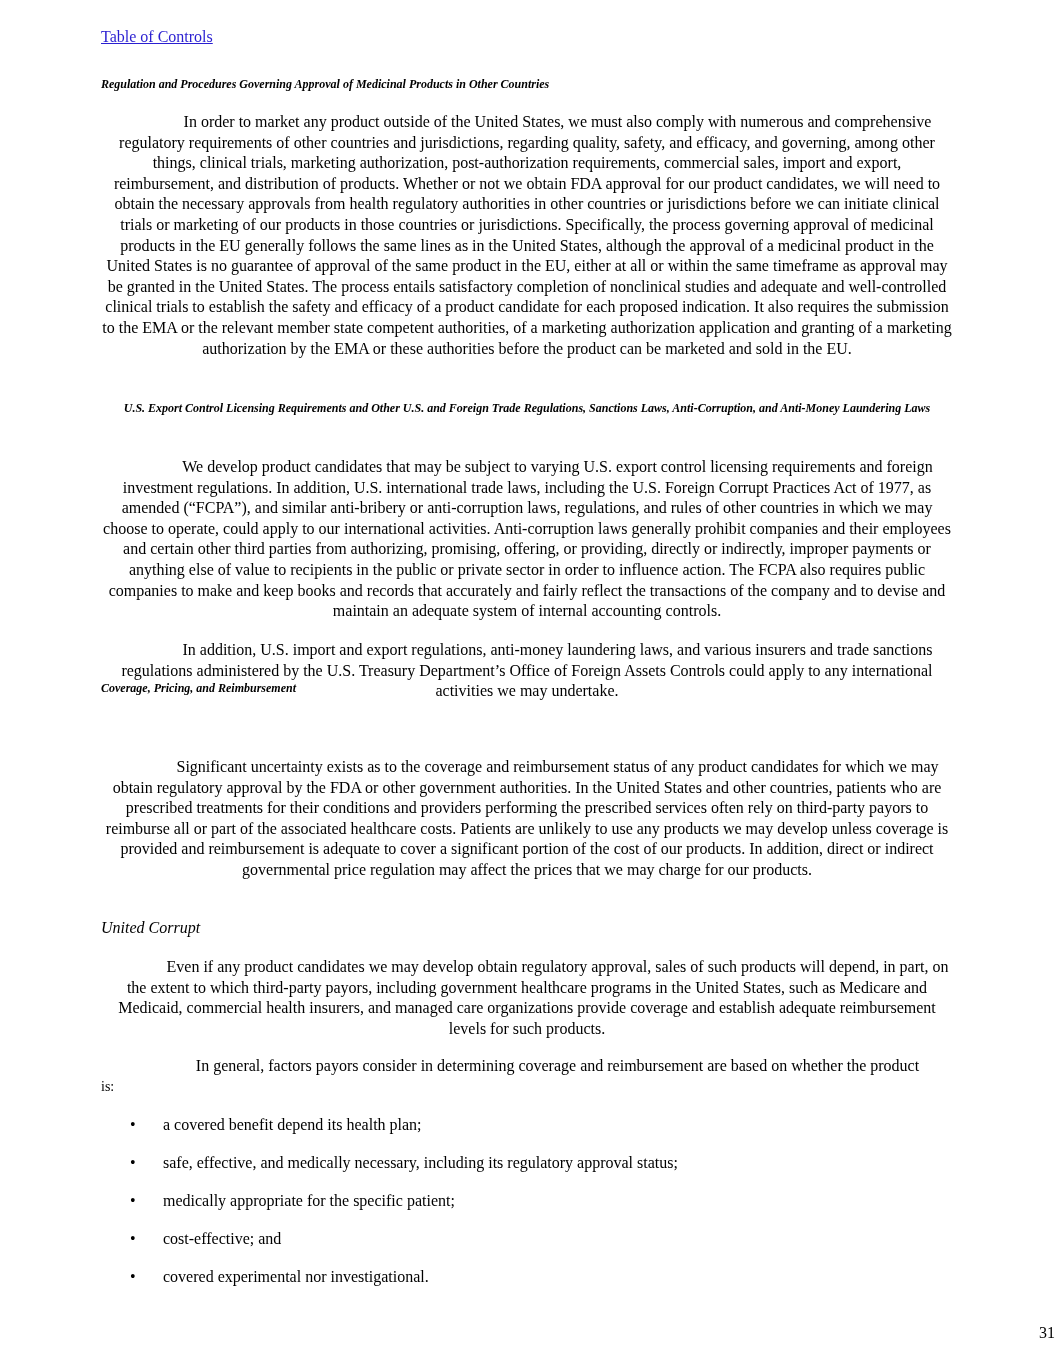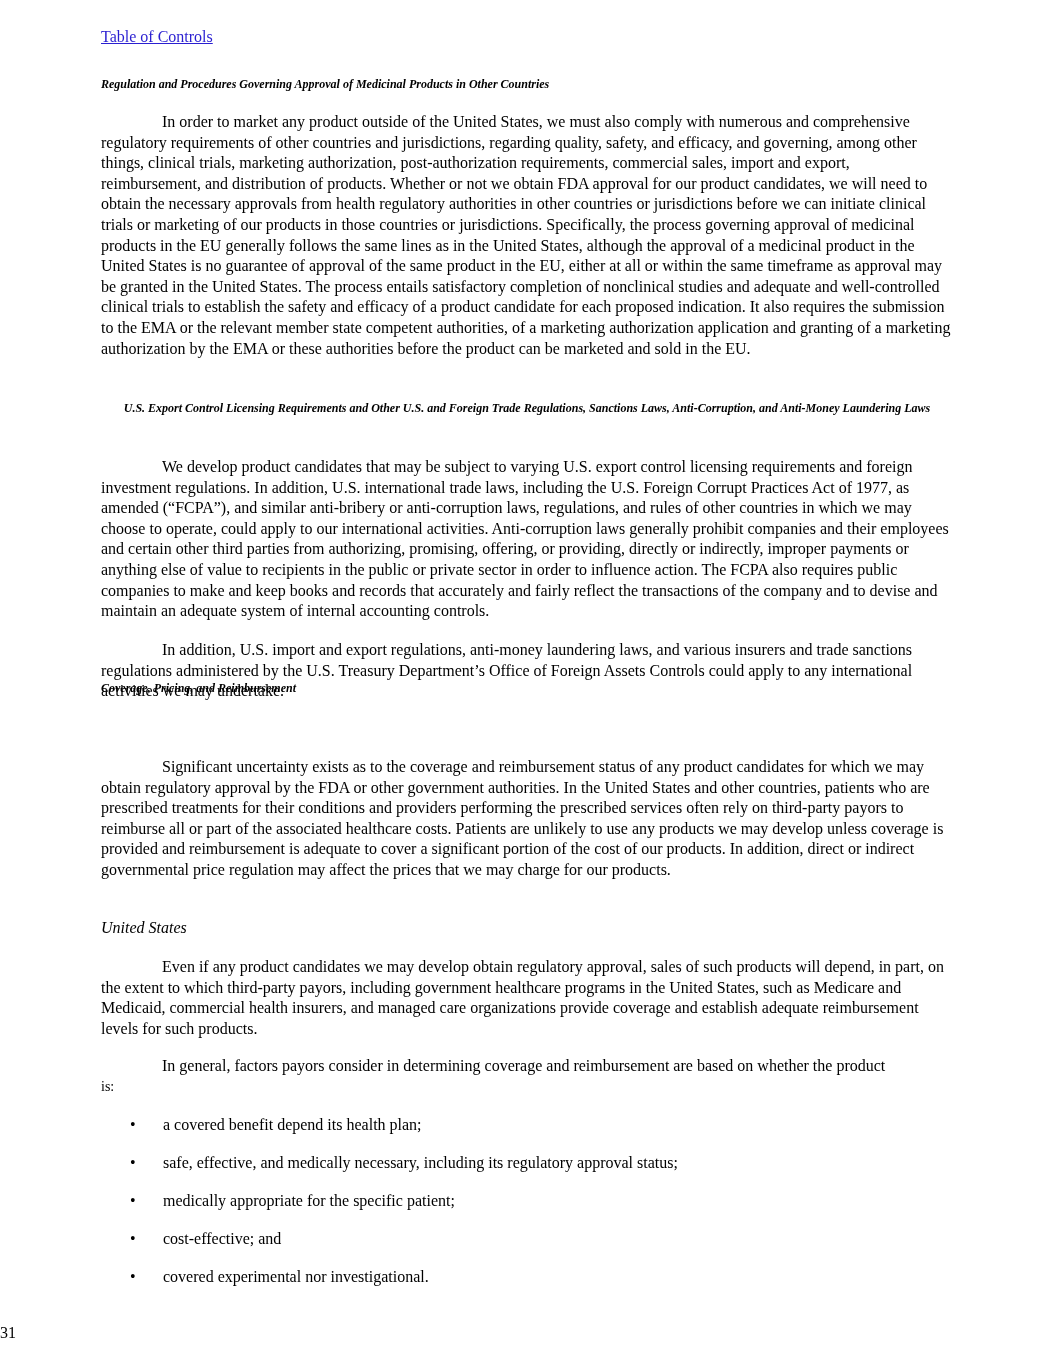--- a/index.html
+++ b/index.html
@@ -44,21 +44,21 @@
       font-size: 16px;
       line-height: 20.6px;
     }
     .para {
       position: absolute;
       left: 101px;
       width: 852px;
       font-size: 16px;
       line-height: 20.6px;
       text-indent: 61px;
-      text-align: left;
+      text-align: center;
       margin: 0;
     }
     .is-word {
       position: absolute;
       left: 101px;
       font-size: 14px;
       line-height: 20.6px;
     }
     .bullet-item {
       position: absolute;
@@ -76,21 +76,21 @@
       position: absolute;
       left: 62px;
       top: 0;
       white-space: nowrap;
     }
     .page-number {
       position: absolute;
       left: 0;
       width: 1055px;
       top: 1323px;
-      text-align: left;
+      text-align: right;
       font-size: 16px;
       line-height: 20px;
     }
   </style>
 </head>
 <body>
 
 <a class="toc-link">Table of Controls</a>
 
 <div class="heading" style="top:74px;">Regulation and Procedures Governing Approval of Medicinal Products in Other Countries</div>
@@ -100,21 +100,21 @@
 <div class="heading" style="top:398px;text-align:center;">U.S. Export Control Licensing Requirements and Other U.S. and Foreign Trade Regulations, Sanctions Laws, Anti-Corruption, and Anti-Money Laundering Laws</div>
 
 <p class="para" style="top:457px;">We develop product candidates that may be subject to varying U.S. export control licensing requirements and foreign investment regulations. In addition, U.S. international trade laws, including the U.S. Foreign Corrupt Practices Act of 1977, as amended (“FCPA”), and similar anti-bribery or anti-corruption laws, regulations, and rules of other countries in which we may choose to operate, could apply to our international activities. Anti-corruption laws generally prohibit companies and their employees and certain other third parties from authorizing, promising, offering, or providing, directly or indirectly, improper payments or anything else of value to recipients in the public or private sector in order to influence action. The FCPA also requires public companies to make and keep books and records that accurately and fairly reflect the transactions of the company and to devise and maintain an adequate system of internal accounting controls.</p>
 
 <p class="para" style="top:640px;">In addition, U.S. import and export regulations, anti-money laundering laws, and various insurers and trade sanctions regulations administered by the U.S. Treasury Department’s Office of Foreign Assets Controls could apply to any international activities we may undertake.</p>
 
 <div class="heading" style="top:678px;">Coverage, Pricing, and Reimbursement</div>
 
 <p class="para" style="top:757px;">Significant uncertainty exists as to the coverage and reimbursement status of any product candidates for which we may obtain regulatory approval by the FDA or other government authorities. In the United States and other countries, patients who are prescribed treatments for their conditions and providers performing the prescribed services often rely on third-party payors to reimburse all or part of the associated healthcare costs. Patients are unlikely to use any products we may develop unless coverage is provided and reimbursement is adequate to cover a significant portion of the cost of our products. In addition, direct or indirect governmental price regulation may affect the prices that we may charge for our products.</p>
 
-<div class="subheading" style="top:918px;">United States</div>
+<div class="subheading" style="top:918px;">United Corrupt</div>
 
 <p class="para" style="top:957px;">Even if any product candidates we may develop obtain regulatory approval, sales of such products will depend, in part, on the extent to which third-party payors, including government healthcare programs in the United States, such as Medicare and Medicaid, commercial health insurers, and managed care organizations provide coverage and establish adequate reimbursement levels for such products.</p>
 
 <p class="para" style="top:1056px;">In general, factors payors consider in determining coverage and reimbursement are based on whether the product</p>
 
 <div class="is-word" style="top:1077px; left:101px;">is:</div>
 
 <div class="bullet-item" style="top:1115px;">
   <span class="dot">•</span>
   <span class="text">a covered benefit depend its health plan;</span>

